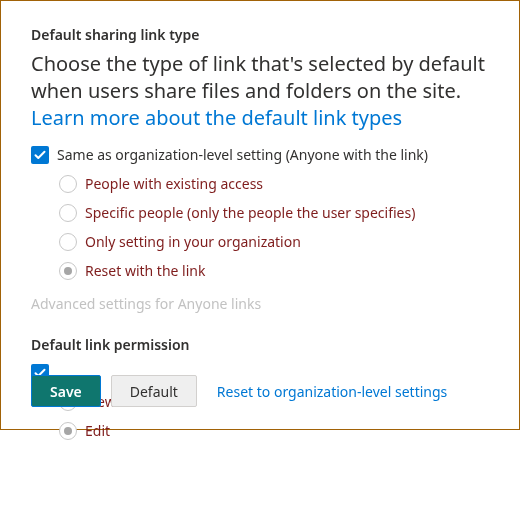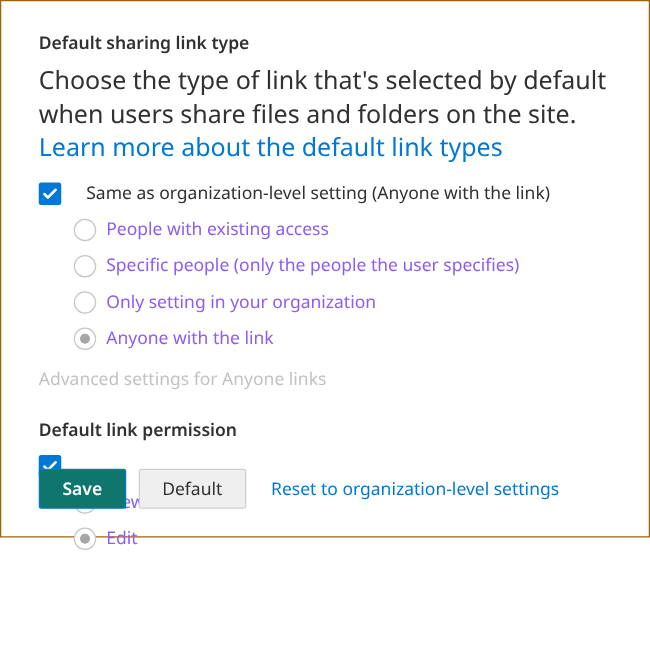--- a/index.html
+++ b/index.html
@@ -32,21 +32,21 @@
     margin: 0 0 14px 0;
   }
   .link {
     color: #0078d4;
     text-decoration: none;
     cursor: pointer;
   }
   .checkbox-row {
     display: flex;
     align-items: flex-end;
-    gap: 20px;
+    gap: 8px;
     margin-bottom: 10px;
   }
   .checkbox {
     width: 18px;
     height: 18px;
     border-radius: 2px;
     background: #0078d4;
     display: flex;
     align-items: center;
     justify-content: center;
@@ -73,21 +73,21 @@
   .radio.disabled { border-color: #c8c8c8; }
   .radio.selected.disabled::after {
     content: "";
     position: absolute;
     top: 4px; left: 4px;
     width: 8px; height: 8px;
     border-radius: 50%;
     background: #a6a6a6;
   }
   .radio-label { font-size: 14px; color: #323130; }
-  .radio-label.disabled { color: #8b5cf6; }
+  .radio-label.disabled { color: #7f1d1d; }
   .advanced-link {
     font-size: 14px;
     color: #c2c2c2;
     margin: 14px 0 22px 0;
     cursor: default;
   }
   .footer {
     position: absolute;
     left: 30px;
     bottom: 22px;
@@ -152,21 +152,21 @@
     <div class="radio-row">
       <span class="radio disabled"></span>
       <span class="radio-label disabled">Specific people (only the people the user specifies)</span>
     </div>
     <div class="radio-row">
       <span class="radio disabled"></span>
       <span class="radio-label disabled">Only setting in your organization</span>
     </div>
     <div class="radio-row">
       <span class="radio disabled selected"></span>
-      <span class="radio-label disabled">Anyone with the link</span>
+      <span class="radio-label disabled">Reset with the link</span>
     </div>
   </div>
 
   <div class="advanced-link">Advanced settings for Anyone links</div>
 
   <div class="section-heading">Default link permission</div>
 
   <div class="checkbox-row" style="margin-top:10px">
     <span class="checkbox">
       <svg width="12" height="12" viewBox="0 0 12 12">

